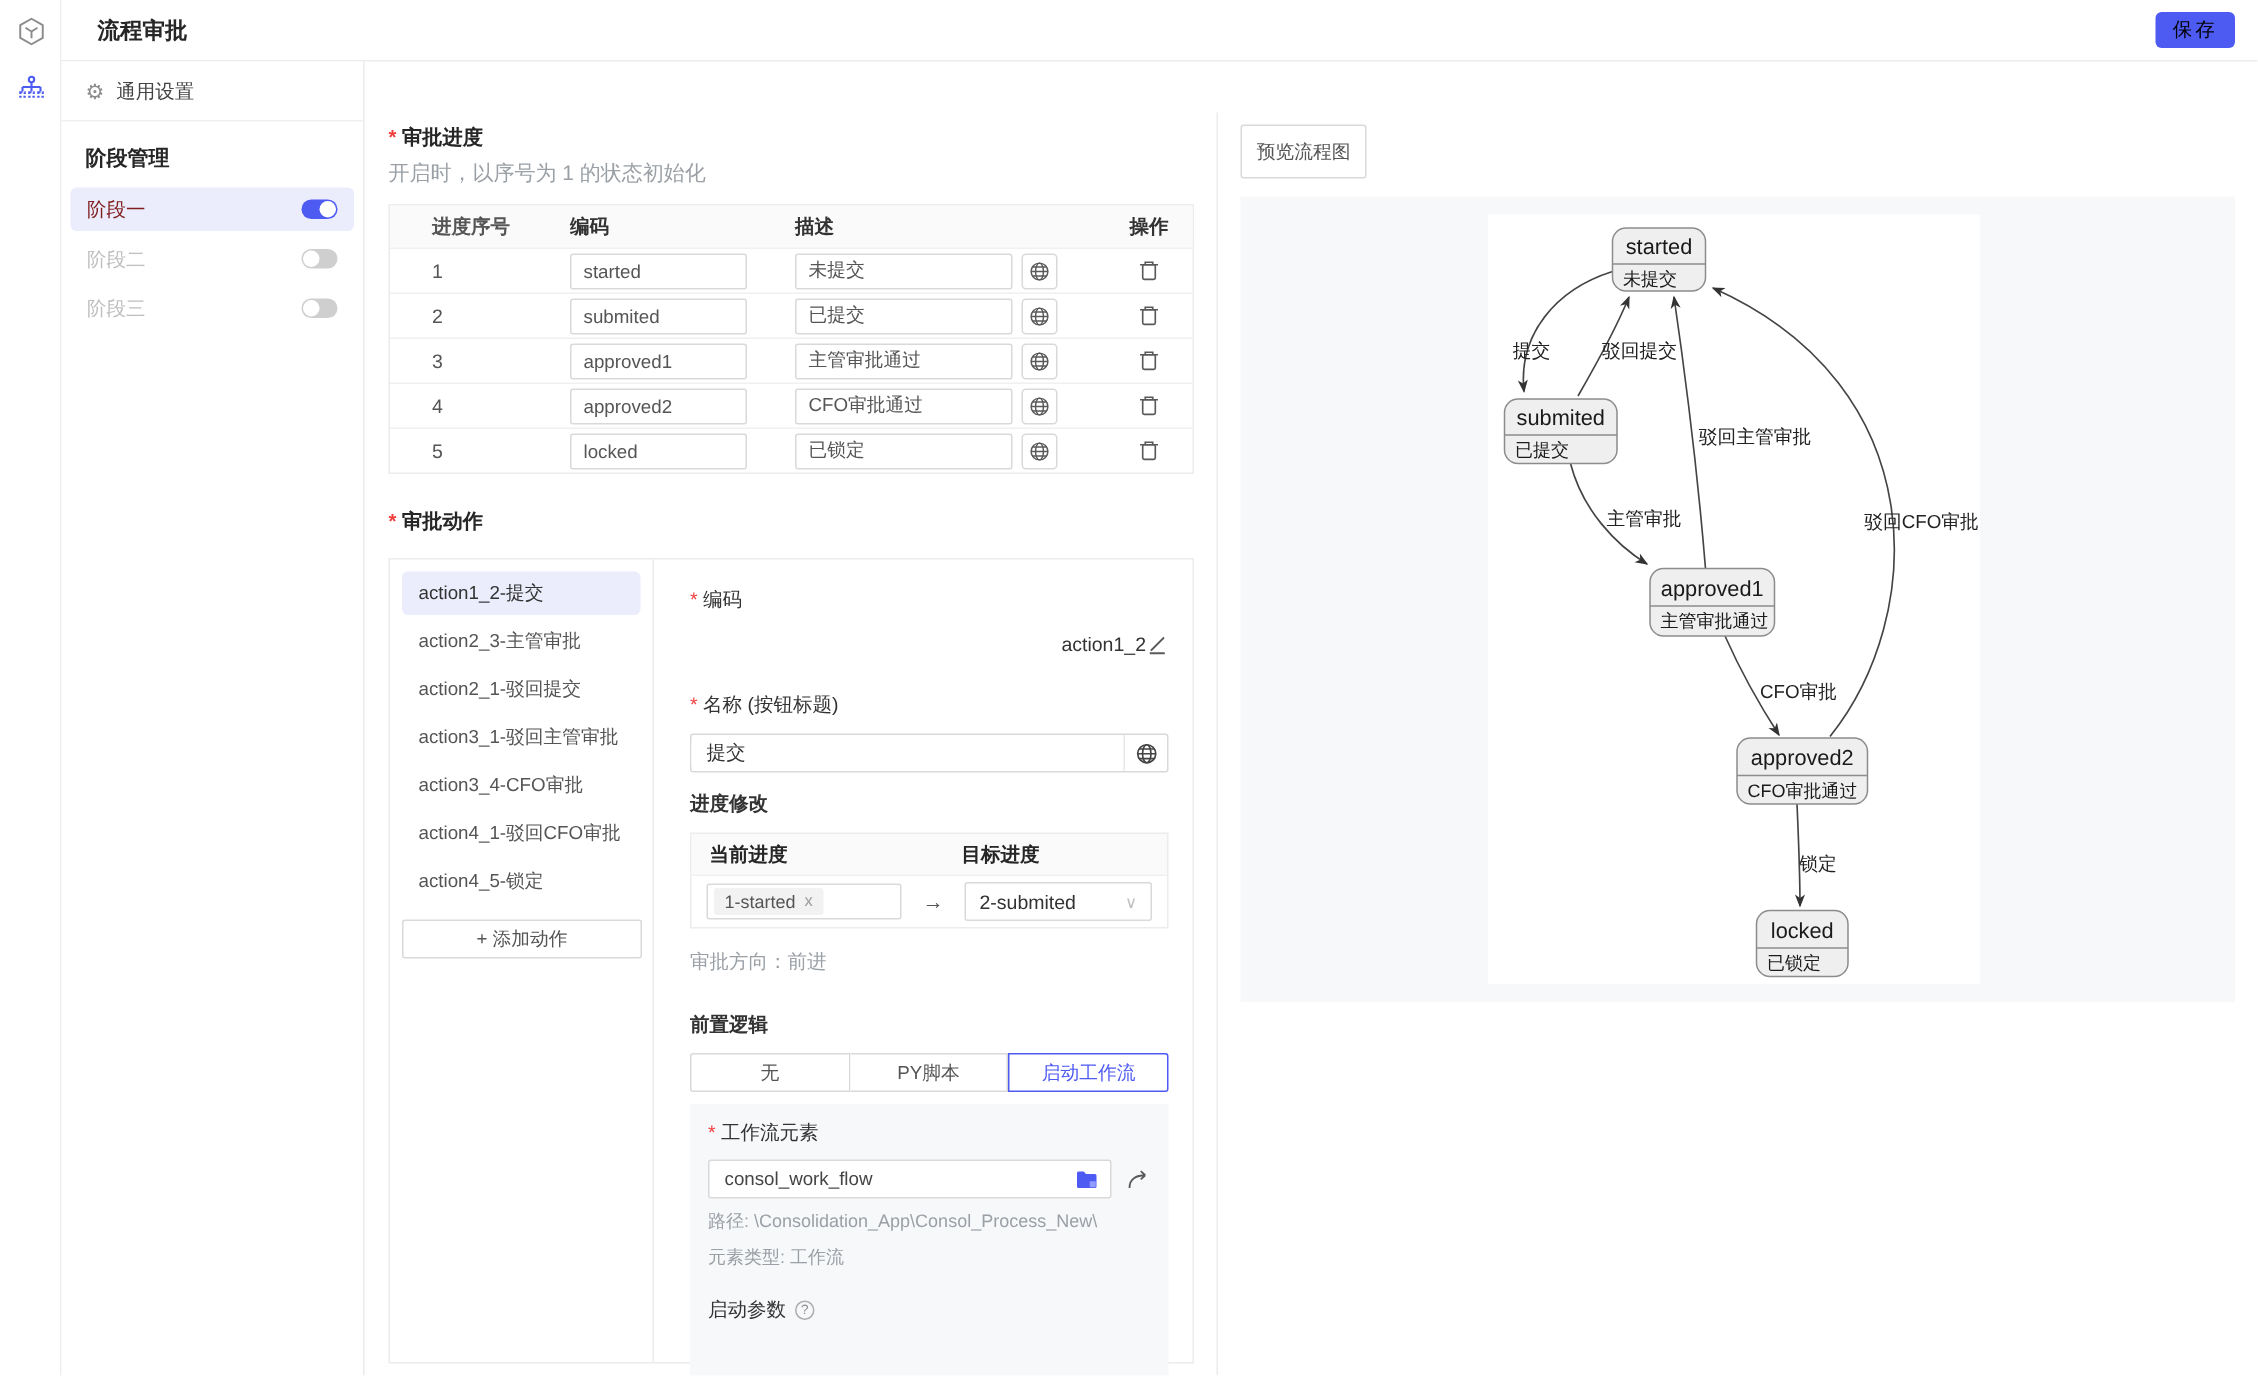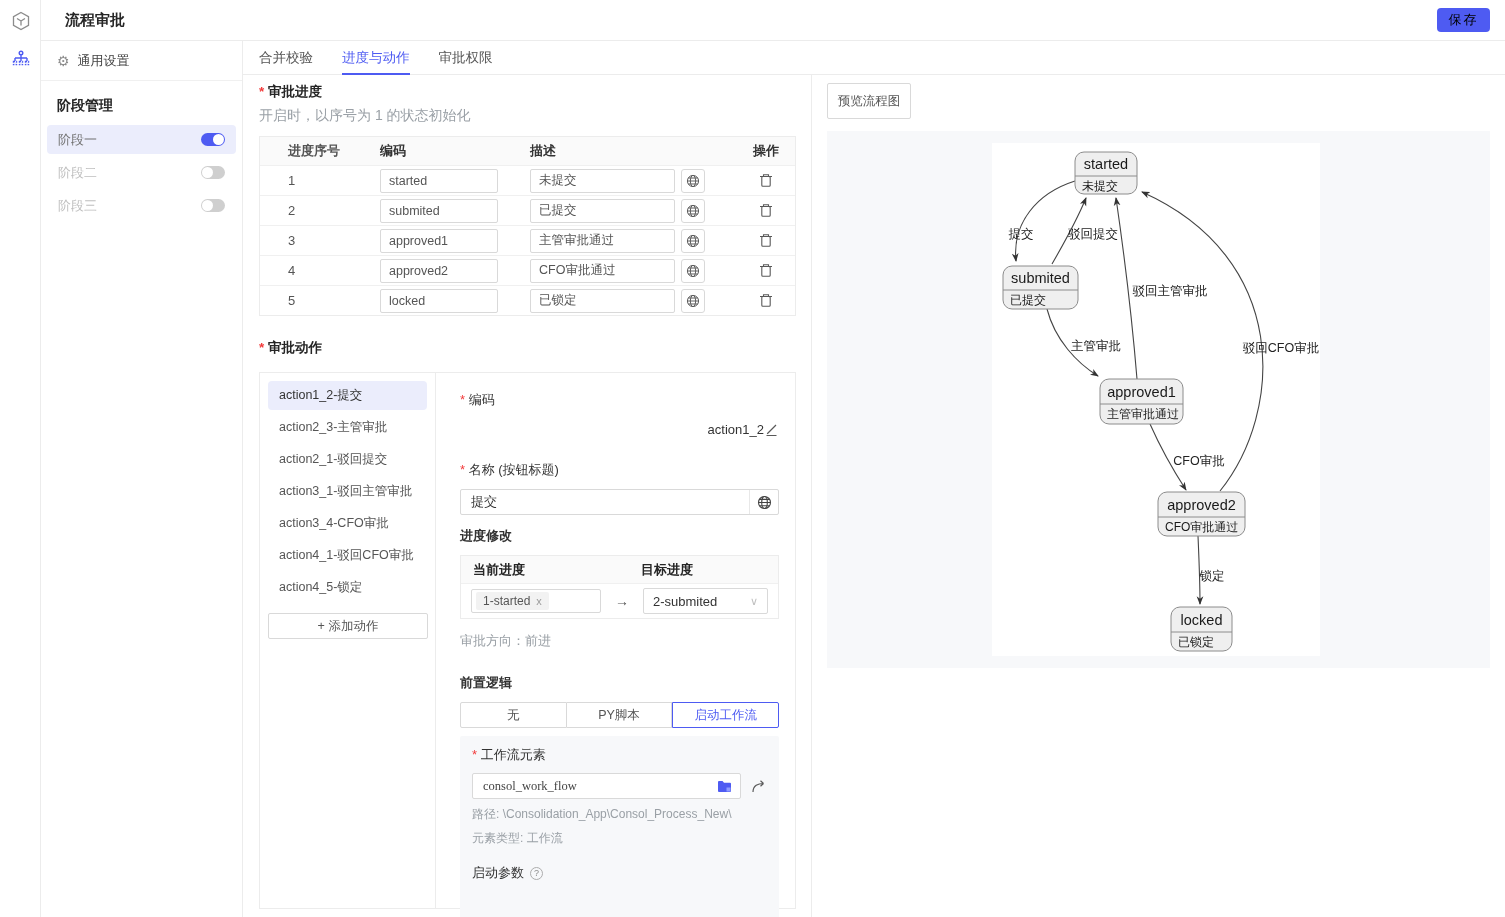--- a/index.html
+++ b/index.html
@@ -16,21 +16,21 @@
   .header { position:absolute; left:41px; top:0; width:1464px; height:41px; border-bottom:1px solid #ececec; background:#fff; display:flex; align-items:center; }
   .header .title { font-size:15px; font-weight:700; margin-left:24px; }
   .btn-save { position:absolute; right:15px; top:8px; width:53px; height:24px; background:#4e5bf2; color:#000000; font-size:13px; border:none; border-radius:4px; cursor:pointer; letter-spacing:2px; }
 
   
   .sidebar { position:absolute; left:41px; top:41px; width:202px; height:876px; border-right:1px solid #ececec; background:#fff; }
   .gen-row { height:40px; display:flex; align-items:center; gap:8px; padding-left:16px; border-bottom:1px solid #f0f0f0; font-size:13px; color:#444; }
   .gear { color:#8c8c8c; font-size:14px; line-height:1; }
   .stage-head { margin:16px 16px 10px; font-size:14px; font-weight:700; }
   .stage-item { margin:4px 6px; height:29px; border-radius:4px; display:flex; align-items:center; justify-content:space-between; padding:0 11px; font-size:13px; color:#bfbfbf; }
-  .stage-item.on { background:#ebedfc; color:#737373; }
+  .stage-item.on { background:#ebedfc; color:#7f1d1d; }
   .toggle { width:24px; height:13px; border-radius:7px; background:#cfcfcf; position:relative; flex:0 0 auto; cursor:pointer; }
   .toggle::after { content:''; position:absolute; top:1px; left:1px; width:11px; height:11px; border-radius:50%; background:#fff; }
   .stage-item.on .toggle { background:#4e5bf2; }
   .stage-item.on .toggle::after { left:12px; }
 
   
   .main { position:absolute; left:243px; top:41px; right:0; bottom:0; }
   .tabbar { height:34px; border-bottom:1px solid #ececec; display:flex; align-items:stretch; gap:29px; padding-left:16px; }
   .tab { font-size:13.5px; color:#555; display:flex; align-items:center; position:relative; cursor:pointer; }
   .tab.active { color:#4e5bf2; }
@@ -85,21 +85,21 @@
   .sel .chev { color:#bfbfbf; font-size:11px; }
   .direction { margin-top:13px; font-size:13px; color:#9aa0a6; }
   .seg { margin-top:10px; display:flex; height:26px; }
   .seg-item { flex:1; border:1px solid #d9d9d9; border-left-width:0; display:flex; align-items:center; justify-content:center; font-size:12.5px; color:#555; background:#fff; cursor:pointer; }
   .seg-item:first-child { border-left-width:1px; border-radius:2px 0 0 2px; }
   .seg-item:last-child { border-radius:0 2px 2px 0; }
   .seg-item.active { border:1px solid #4e5bf2; color:#4e5bf2; }
   .wf-panel { margin-top:8px; background:#f7f8fa; border-radius:2px; padding:10px 12px 12px; height:196px; }
   .wf-row { margin-top:9px; display:flex; align-items:center; gap:10px; }
   .wf-input { flex:1; height:26px; border:1px solid #d9d9d9; border-radius:2px; background:#fff; display:flex; align-items:center; }
-  .wf-input input { flex:1; border:none; outline:none; font-size:12.5px; color:#444; padding:0 10px; background:transparent; font-family:Liberation Serif, serif; }
+  .wf-input input { flex:1; border:none; outline:none; font-size:12.5px; color:#444; padding:0 10px; background:transparent; font-family:Liberation Sans, sans-serif; }
   .wf-input .folder { margin-right:8px; display:flex; cursor:pointer; background:none; border:none; }
   .meta { margin-top:7px; font-size:12px; color:#9aa0a6; }
   .params-row { margin-top:17px; display:flex; align-items:center; gap:6px; font-size:13px; color:#333; }
   .help { width:13px; height:13px; border:1px solid #adadad; border-radius:50%; color:#8c8c8c; font-size:9px; display:inline-flex; align-items:center; justify-content:center; }
 
   
   .btn-preview { margin-top:4px; width:84px; height:36px; border:1px solid #d9d9d9; border-radius:2px; background:#fff; color:#555; font-size:12.5px; cursor:pointer; font-family:inherit; }
   .diagram-panel { margin-top:12px; width:663px; height:537px; background:#f7f8fa; position:relative; }
   .diagram-white { position:absolute; left:165px; top:12px; width:328px; height:513px; background:#fff; }
   .edge { fill:none; stroke:#444; stroke-width:1.1; }
@@ -152,25 +152,20 @@
       <span>阶段二</span>
       <span class="toggle"></span>
     </div>
     <div class="stage-item">
       <span>阶段三</span>
       <span class="toggle"></span>
     </div>
   </div>
 
   <div class="main">
-    <div class="tabbar">
-      <div class="tab">合并校验</div>
-      <div class="tab active">进度与动作</div>
-      <div class="tab">审批权限</div>
-    </div>
 
     <div class="content">
 
       <div class="left-col">
         <div class="sec-label req">审批进度</div>
         <div class="hint">开启时，以序号为 1 的状态初始化</div>
 
         <div class="ptable">
           <div class="prow head">
             <div class="c-seq">进度序号</div>

